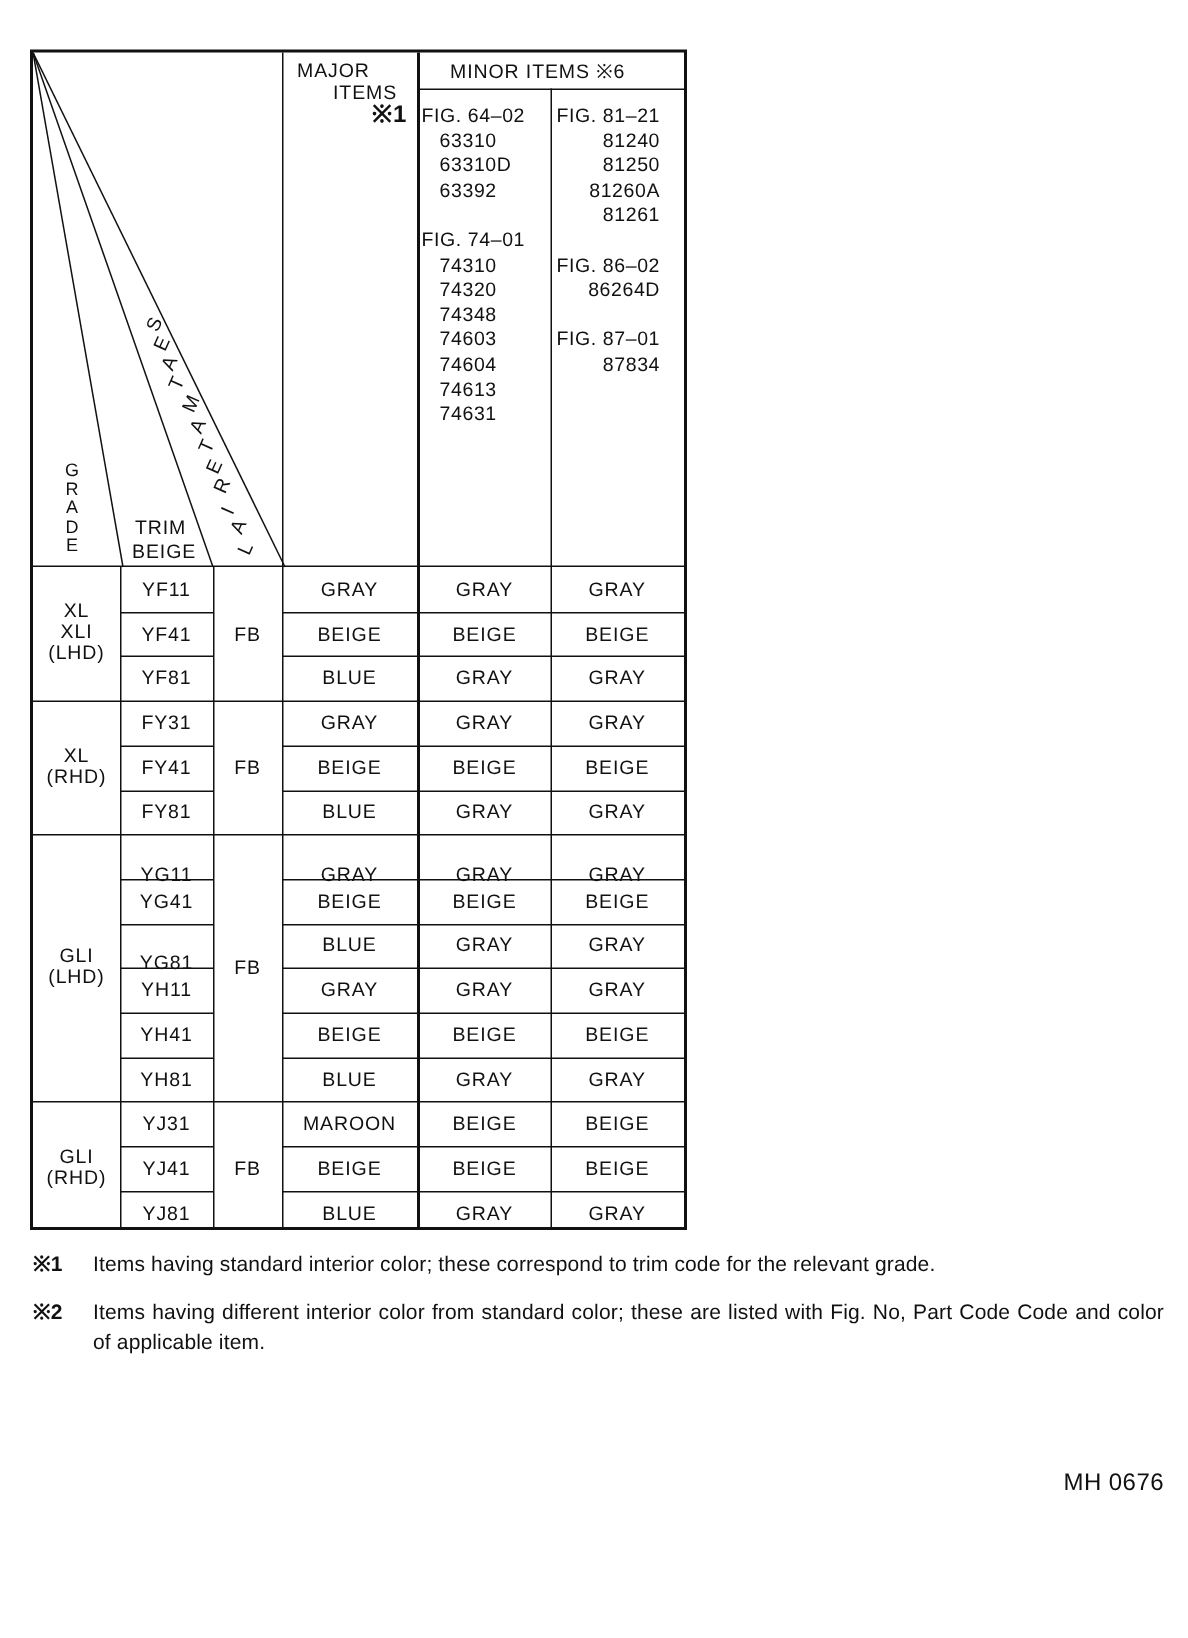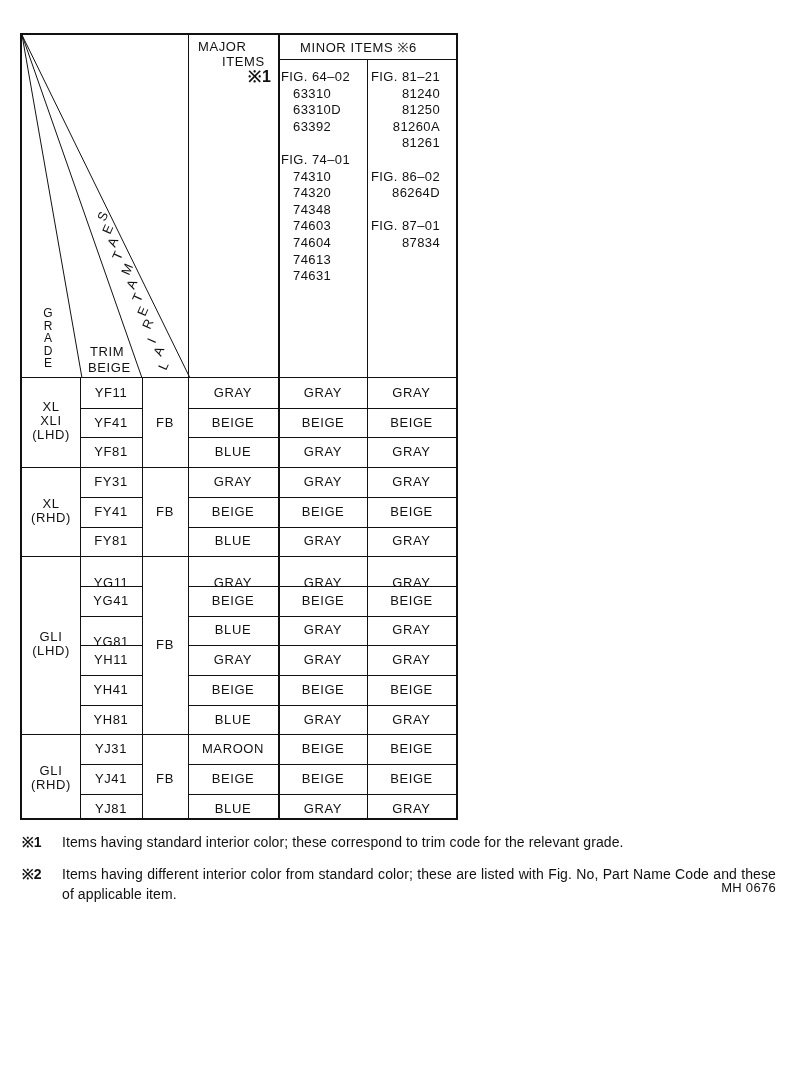--- a/index.html
+++ b/index.html
@@ -8,21 +8,21 @@
     .vl { position: absolute; background: #111; width: 1px; }
     .hl { position: absolute; background: #111; height: 1px; }
     .txt { position: absolute; font-size: 13px; letter-spacing: 0.6px; white-space: nowrap; line-height: 15px; }
     .c { text-align: center; }
     .list { position: absolute; font-size: 13px; line-height: 16.6px; letter-spacing: 0.4px; white-space: pre; }
     .vert { position: absolute; font-size: 12px; line-height: 12.5px; width: 12px; text-align: center; }
     .rot { position: absolute; font-size: 13px; letter-spacing: 0.5px; transform-origin: left top; white-space: nowrap; }
     .note { position: absolute; left: 22px; font-size: 14px; line-height: 20px; letter-spacing: 0.1px; }
     .note .mk { display: inline-block; width: 38px; font-weight: bold; }
     .note .body { position: absolute; left: 40px; top: 0; width: 714px; }
-    #code { position: absolute; right: 16px; top: 880px; font-size: 13px; letter-spacing: 0.3px; }
+    #code { position: absolute; right: 16px; top: 980px; font-size: 16px; letter-spacing: 0.3px; }
   </style>
 </head>
 <body>
 
 <div id="tbl">
   <svg width="434" height="345" style="position:absolute;left:0;top:0;">
     <line x1="0" y1="0" x2="60" y2="343" stroke="#111" stroke-width="1"></line>
     <line x1="0" y1="0" x2="120" y2="343" stroke="#111" stroke-width="1"></line>
     <line x1="0" y1="0" x2="168" y2="343" stroke="#111" stroke-width="1"></line>
   </svg>
@@ -231,15 +231,15 @@
       <div class="vl" style="left:120px;top:343px;height:440px;"></div>
     </div>
 </div>
 
 <div class="note" style="top:832px;">
   <span class="mk">※1</span>
   <span class="body">Items having standard interior color; these correspond to trim code for the relevant grade.</span>
 </div>
 <div class="note" style="top:864px;">
   <span class="mk">※2</span>
-  <span class="body" style="text-align:justify;">Items having different interior color from standard color; these are listed with Fig. No, Part Name Code and these of applicable item.</span>
+  <span class="body" style="text-align:justify;">Items having different interior color from standard color; these are listed with Fig. No, Part Code Code and color of applicable item.</span>
 </div>
 <div id="code">MH 0676</div>
 
 </body></html>

